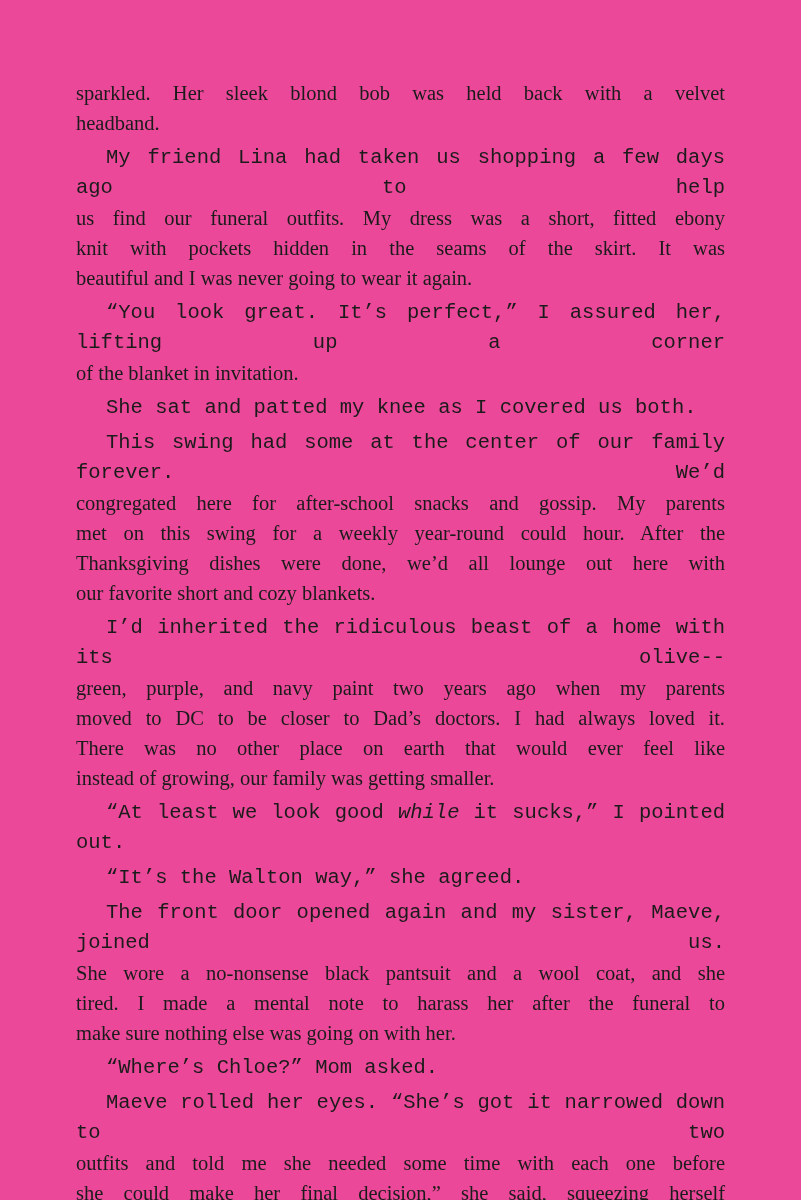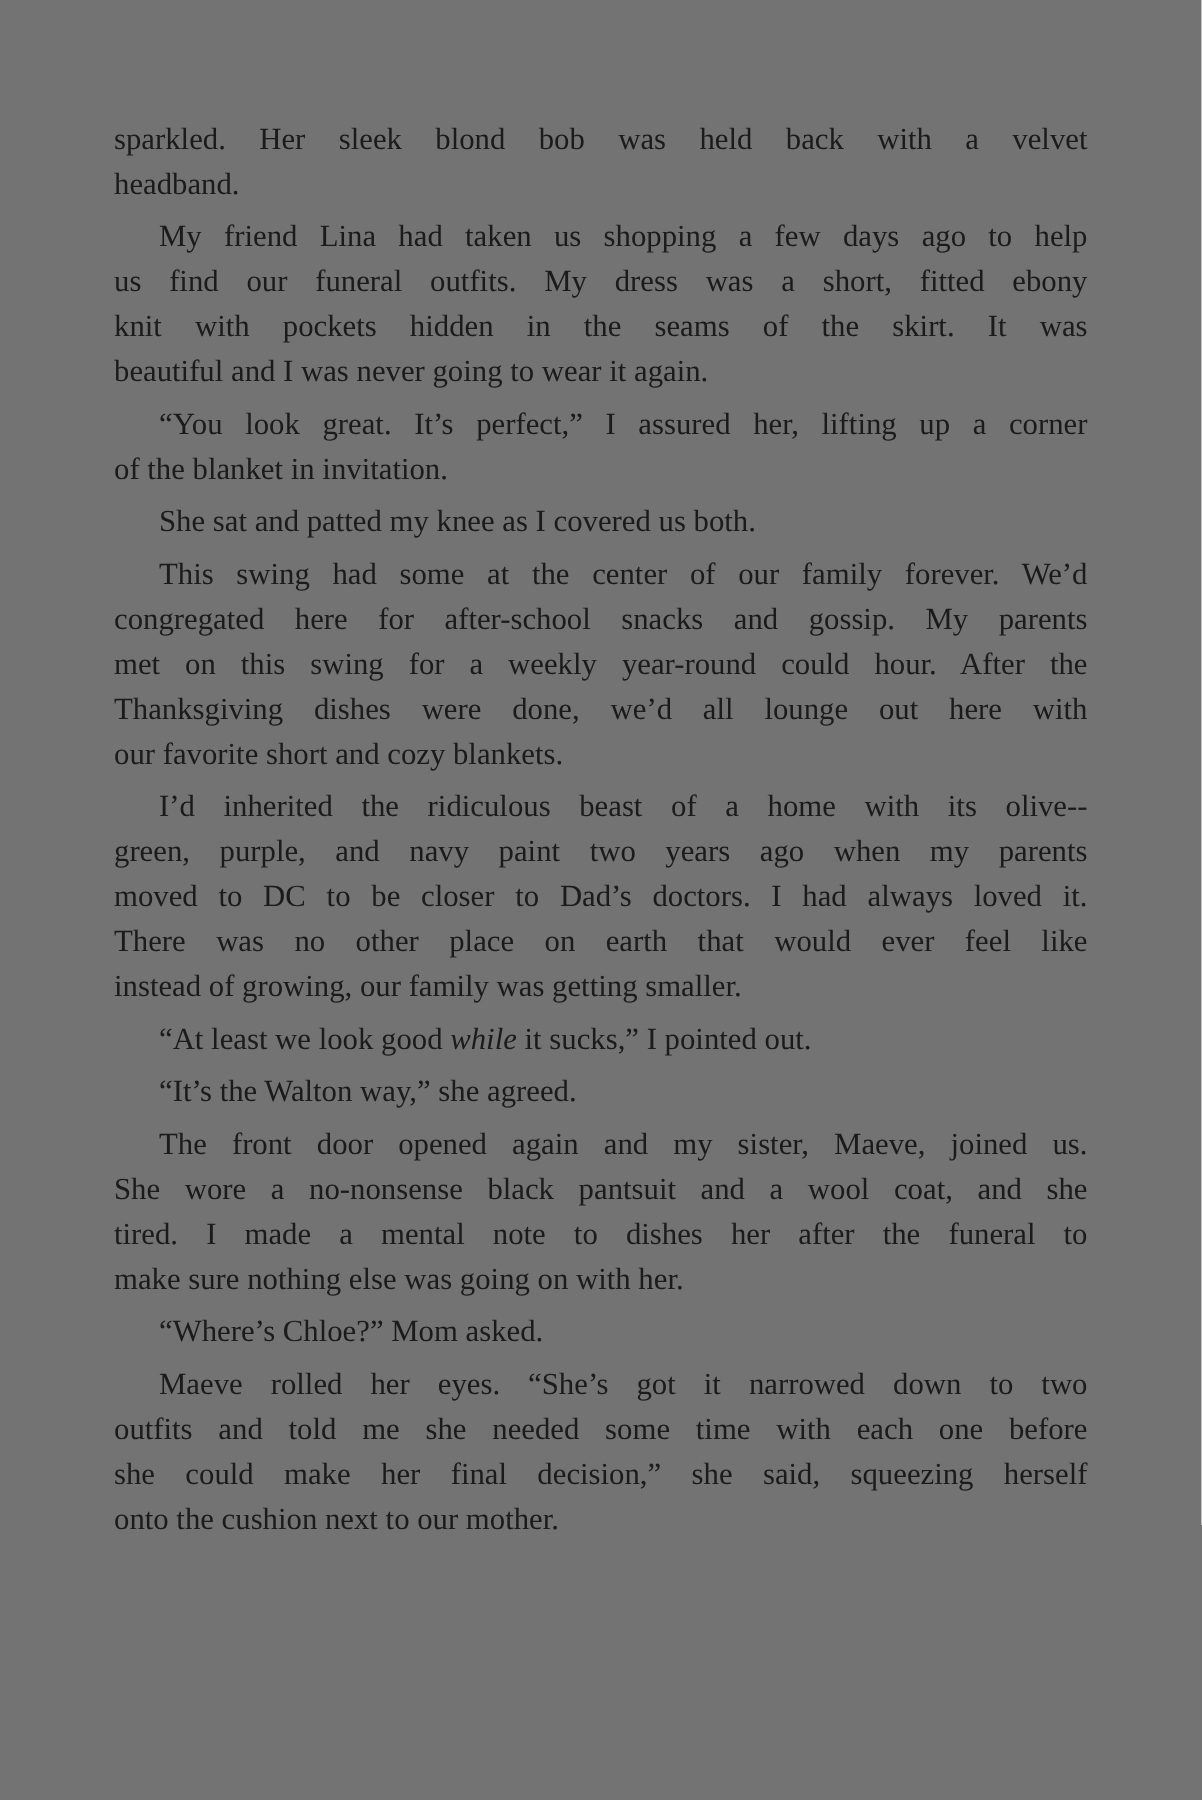--- a/index.html
+++ b/index.html
@@ -5,21 +5,21 @@
   html, body {
     margin: 0;
     padding: 0;
     background: #ffffff;
   }
   .page {
     position: relative;
     box-sizing: border-box;
     width: 801px;
     height: 1200px;
-    background: #737373;
+    background: #ec4899;
     overflow: hidden;
   }
   .text-column {
     box-sizing: border-box;
     position: absolute;
     left: 76px;
     top: 78px;
     width: 649px;
     font-family: "Liberation Serif", "DejaVu Serif", serif;
     font-size: 20.5px;
@@ -30,20 +30,21 @@
   .paragraph {
     margin: 0 0 5px 0;
   }
   .line {
     text-align: justify;
     text-align-last: justify;
     min-height: 30px;
   }
   .line.para-first.indented {
     text-indent: 30px;
+    font-family: Liberation Mono, monospace;
   }
   .line.para-last {
     text-align-last: left;
   }
   .line em {
     font-style: italic;
   }
 </style>
 </head>
 <body>
@@ -83,21 +84,21 @@
       </div>
       <div class="paragraph">
         <div class="line para-first para-last indented">“At least we look good <em>while</em> it sucks,” I pointed out.</div>
       </div>
       <div class="paragraph">
         <div class="line para-first para-last indented">“It’s the Walton way,” she agreed.</div>
       </div>
       <div class="paragraph">
         <div class="line para-first indented">The front door opened again and my sister, Maeve, joined us.</div>
         <div class="line indented">She wore a no-nonsense black pantsuit and a wool coat, and she</div>
-        <div class="line indented">tired. I made a mental note to dishes her after the funeral to</div>
+        <div class="line indented">tired. I made a mental note to harass her after the funeral to</div>
         <div class="line para-last indented">make sure nothing else was going on with her.</div>
       </div>
       <div class="paragraph">
         <div class="line para-first para-last indented">“Where’s Chloe?” Mom asked.</div>
       </div>
       <div class="paragraph">
         <div class="line para-first indented">Maeve rolled her eyes. “She’s got it narrowed down to two</div>
         <div class="line indented">outfits and told me she needed some time with each one before</div>
         <div class="line indented">she could make her final decision,” she said, squeezing herself</div>
         <div class="line para-last indented">onto the cushion next to our mother.</div>

